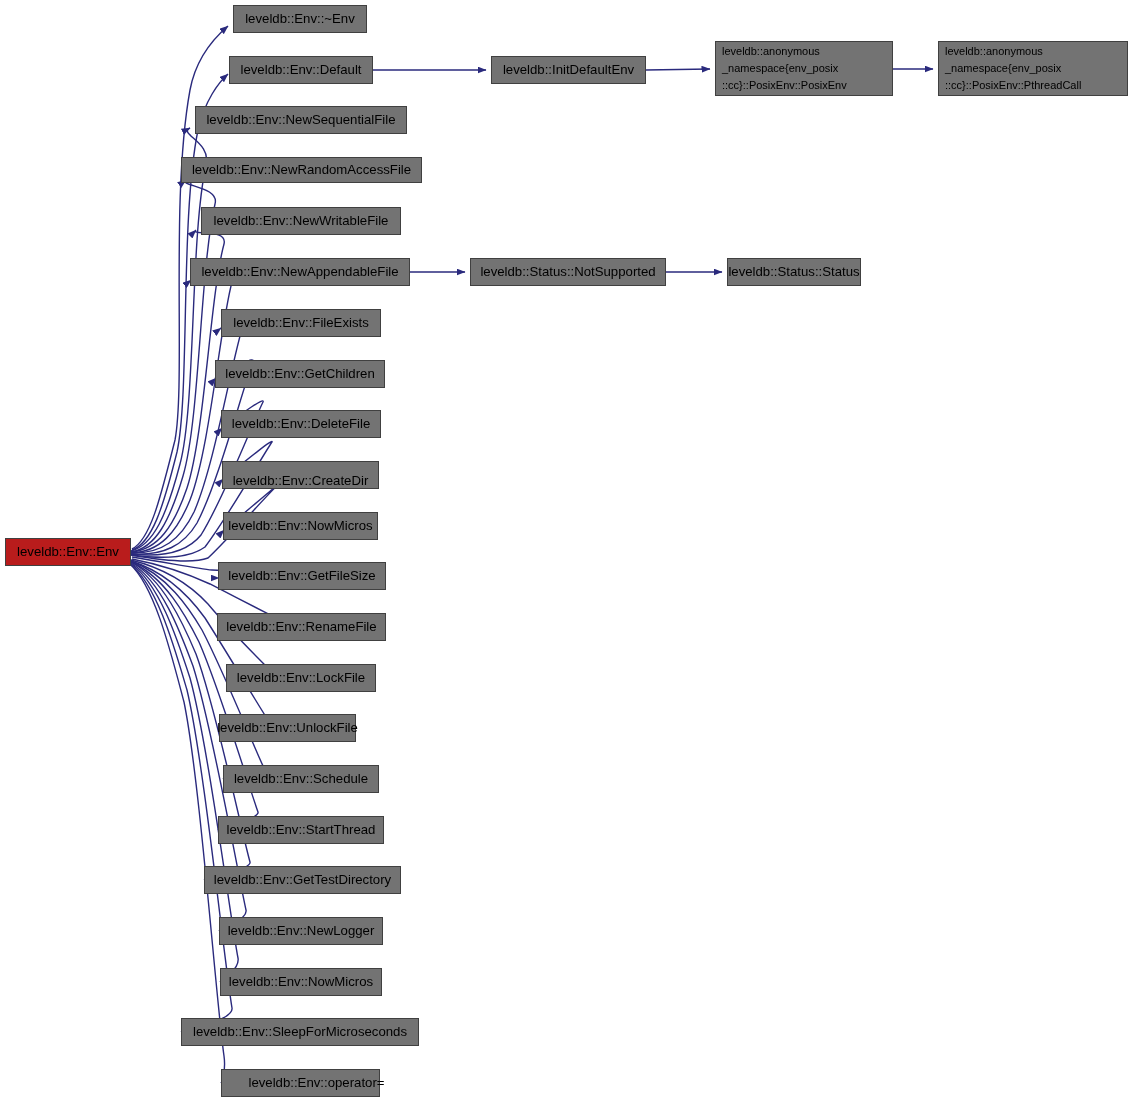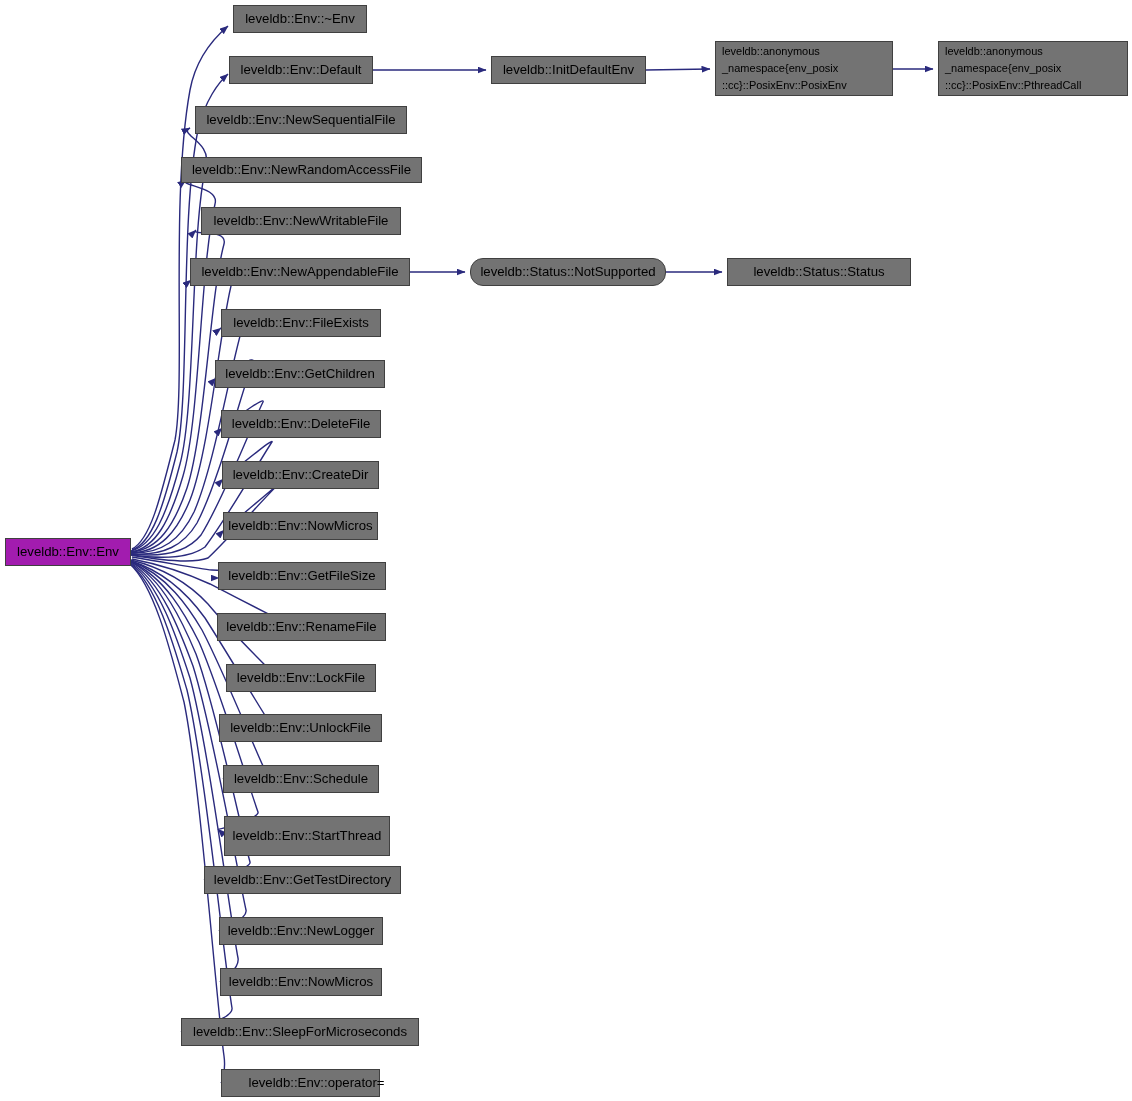--- a/index.html
+++ b/index.html
@@ -36,21 +36,21 @@
     line-height: 15.5px;
     text-align: center;
     white-space: pre;
     display: flex;
     align-items: center;
     justify-content: center;
     letter-spacing: 0px;
     cursor: pointer;
   }
   .node.root {
-    background: #a21caf;
+    background: #b91c1c;
     border-color: #404040;
     cursor: default;
   }
   .node.multiline {
     text-align: left;
     justify-content: flex-start;
     padding-left: 6px;
     line-height: 17px;
     font-size: 11px;
   }
@@ -103,36 +103,36 @@
       <div class="node root" style="left: 5px; top: 538px; width: 126px; height: 28px;"><span class="node-label">leveldb::Env::Env</span></div>
       <div class="node" style="left: 233px; top: 5px; width: 134px; height: 28px;"><span class="node-label">leveldb::Env::~Env</span></div>
       <div class="node" style="left: 229px; top: 56px; width: 144px; height: 28px;"><span class="node-label">leveldb::Env::Default</span></div>
       <div class="node" style="left: 195px; top: 106px; width: 212px; height: 28px;"><span class="node-label">leveldb::Env::NewSequentialFile</span></div>
       <div class="node" style="left: 181px; top: 157px; width: 241px; height: 26px;"><span class="node-label">leveldb::Env::NewRandomAccessFile</span></div>
       <div class="node" style="left: 201px; top: 207px; width: 200px; height: 28px;"><span class="node-label">leveldb::Env::NewWritableFile</span></div>
       <div class="node" style="left: 190px; top: 258px; width: 220px; height: 28px;"><span class="node-label">leveldb::Env::NewAppendableFile</span></div>
       <div class="node" style="left: 221px; top: 309px; width: 160px; height: 28px;"><span class="node-label">leveldb::Env::FileExists</span></div>
       <div class="node" style="left: 215px; top: 360px; width: 170px; height: 28px;"><span class="node-label">leveldb::Env::GetChildren</span></div>
       <div class="node" style="left: 221px; top: 410px; width: 160px; height: 28px;"><span class="node-label">leveldb::Env::DeleteFile</span></div>
-      <div class="node" style="left: 222px; top: 461px; width: 157px; height: 28px;"><span class="node-label">leveldb::Env::CreateDir</span></div>
+      <div class="node" style="left: 222px; top: 461px; width: 157px; height: 28px; align-items: flex-end;"><span class="node-label">leveldb::Env::CreateDir</span></div>
       <div class="node" style="left: 223px; top: 512px; width: 155px; height: 28px;"><span class="node-label">leveldb::Env::NowMicros</span></div>
       <div class="node" style="left: 218px; top: 562px; width: 168px; height: 28px;"><span class="node-label">leveldb::Env::GetFileSize</span></div>
       <div class="node" style="left: 217px; top: 613px; width: 169px; height: 28px;"><span class="node-label">leveldb::Env::RenameFile</span></div>
       <div class="node" style="left: 226px; top: 664px; width: 150px; height: 28px;"><span class="node-label">leveldb::Env::LockFile</span></div>
-      <div class="node" style="left: 219px; top: 714px; width: 163px; height: 28px;"><span class="node-label">leveldb::Env::UnlockFile</span></div>
+      <div class="node" style="left: 219px; top: 714px; width: 137px; height: 28px;"><span class="node-label">leveldb::Env::UnlockFile</span></div>
       <div class="node" style="left: 223px; top: 765px; width: 156px; height: 28px;"><span class="node-label">leveldb::Env::Schedule</span></div>
-      <div class="node" style="left: 224px; top: 816px; width: 166px; height: 40px;"><span class="node-label">leveldb::Env::StartThread</span></div>
+      <div class="node" style="left: 218px; top: 816px; width: 166px; height: 28px;"><span class="node-label">leveldb::Env::StartThread</span></div>
       <div class="node" style="left: 204px; top: 866px; width: 197px; height: 28px;"><span class="node-label">leveldb::Env::GetTestDirectory</span></div>
       <div class="node" style="left: 219px; top: 917px; width: 164px; height: 28px;"><span class="node-label">leveldb::Env::NewLogger</span></div>
       <div class="node" style="left: 220px; top: 968px; width: 162px; height: 28px;"><span class="node-label">leveldb::Env::NowMicros</span></div>
       <div class="node" style="left: 181px; top: 1018px; width: 238px; height: 28px;"><span class="node-label">leveldb::Env::SleepForMicroseconds</span></div>
       <div class="node" style="left: 221px; top: 1069px; width: 159px; height: 28px; padding-left: 32px;"><span class="node-label">leveldb::Env::operator=</span></div>
       <div class="node" style="left: 491px; top: 56px; width: 155px; height: 28px;"><span class="node-label">leveldb::InitDefaultEnv</span></div>
-      <div class="node" style="left: 470px; top: 258px; width: 196px; height: 28px; border-radius: 13px;"><span class="node-label">leveldb::Status::NotSupported</span></div>
-      <div class="node" style="left: 727px; top: 258px; width: 184px; height: 28px;"><span class="node-label">leveldb::Status::Status</span></div>
+      <div class="node" style="left: 470px; top: 258px; width: 196px; height: 28px;"><span class="node-label">leveldb::Status::NotSupported</span></div>
+      <div class="node" style="left: 727px; top: 258px; width: 134px; height: 28px;"><span class="node-label">leveldb::Status::Status</span></div>
       <div class="node multiline" style="left: 715px; top: 41px; width: 178px; height: 55px;"><span class="node-label">leveldb::anonymous
 _namespace{env_posix
 ::cc}::PosixEnv::PosixEnv</span></div>
       <div class="node multiline" style="left: 938px; top: 41px; width: 190px; height: 55px;"><span class="node-label">leveldb::anonymous
 _namespace{env_posix
 ::cc}::PosixEnv::PthreadCall</span></div>
     </div>
 </div>
 
 </body></html>

